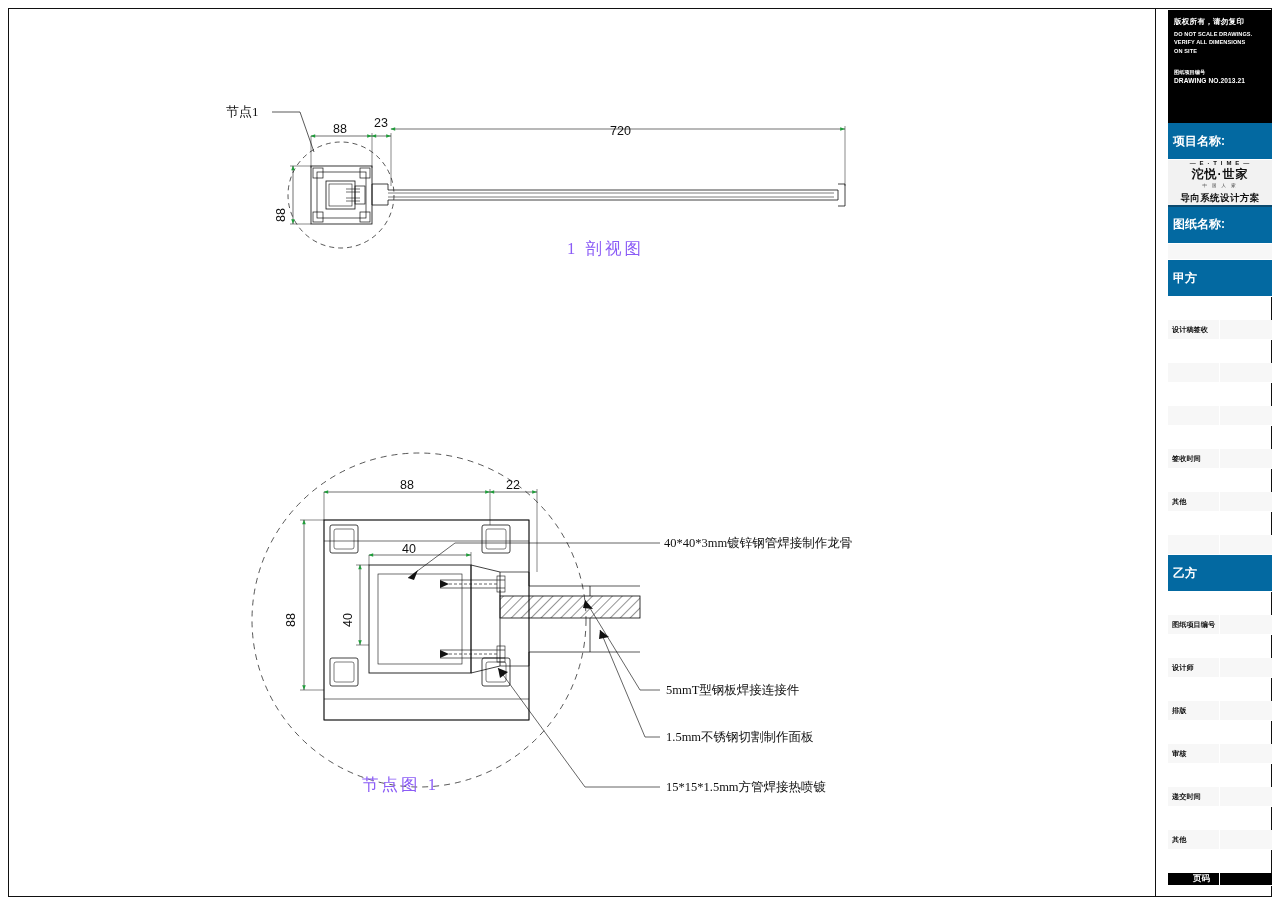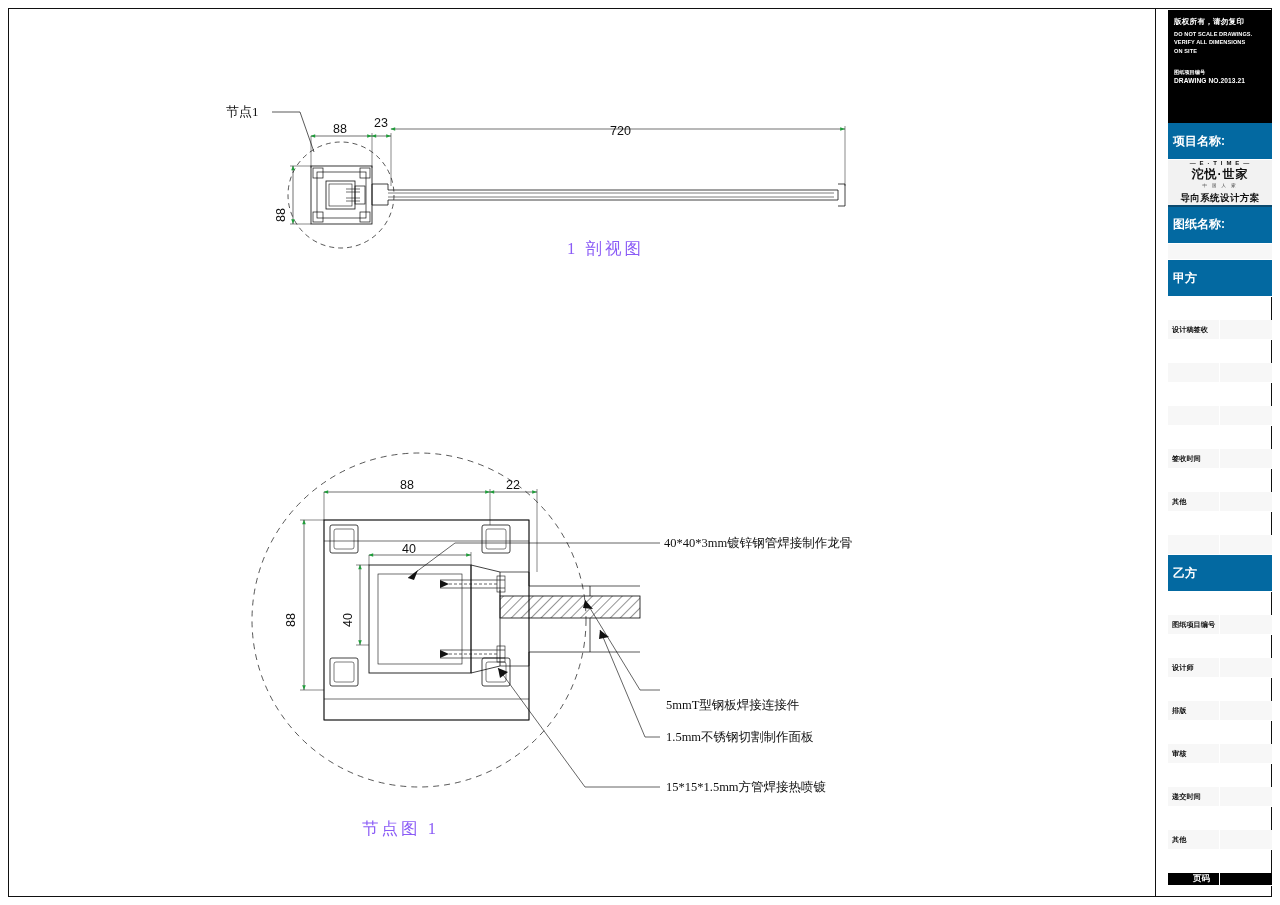--- a/index.html
+++ b/index.html
@@ -283,25 +283,25 @@
 
   <div class="cap cap-title" style="left:567px; top:238px;">1 剖视图</div>
 
   <div class="dim" style="left:400px; top:478px;">88</div>
   <div class="dim" style="left:506px; top:478px;text-align:center;">22</div>
   <div class="dim dim-v" style="left:298px; top:613px;">88</div>
   <div class="dim" style="left:402px; top:542px;">40</div>
   <div class="dim dim-v" style="left:355px; top:613px;">40</div>
 
   <div class="note" style="left:636px; top:535px;margin-left:28px;">40*40*3mm镀锌钢管焊接制作龙骨</div>
-  <div class="note" style="left:666px; top:682px;margin-top:15px;">5mmT型钢板焊接连接件</div>
+  <div class="note" style="left:666px; top:682px;">5mmT型钢板焊接连接件</div>
   <div class="note" style="left:666px; top:729px;">1.5mm不锈钢切割制作面板</div>
   <div class="note" style="left:666px; top:779px;">15*15*1.5mm方管焊接热喷镀</div>
 
-  <div class="cap cap-title" style="left:362px; top:818px;">节点图 1</div>
+  <div class="cap cap-title" style="left:362px; top:774px;">节点图 1</div>
 
   <div class="titleblock">
 
     <div class="tb-black">
       <div class="tb-cn-copy">版权所有，请勿复印</div>
       <div class="tb-en-copy" id="copy-en">
           <div>DO NOT SCALE DRAWINGS.</div>
           <div>VERIFY ALL DIMENSIONS</div>
           <div>ON SITE</div>
         </div>

